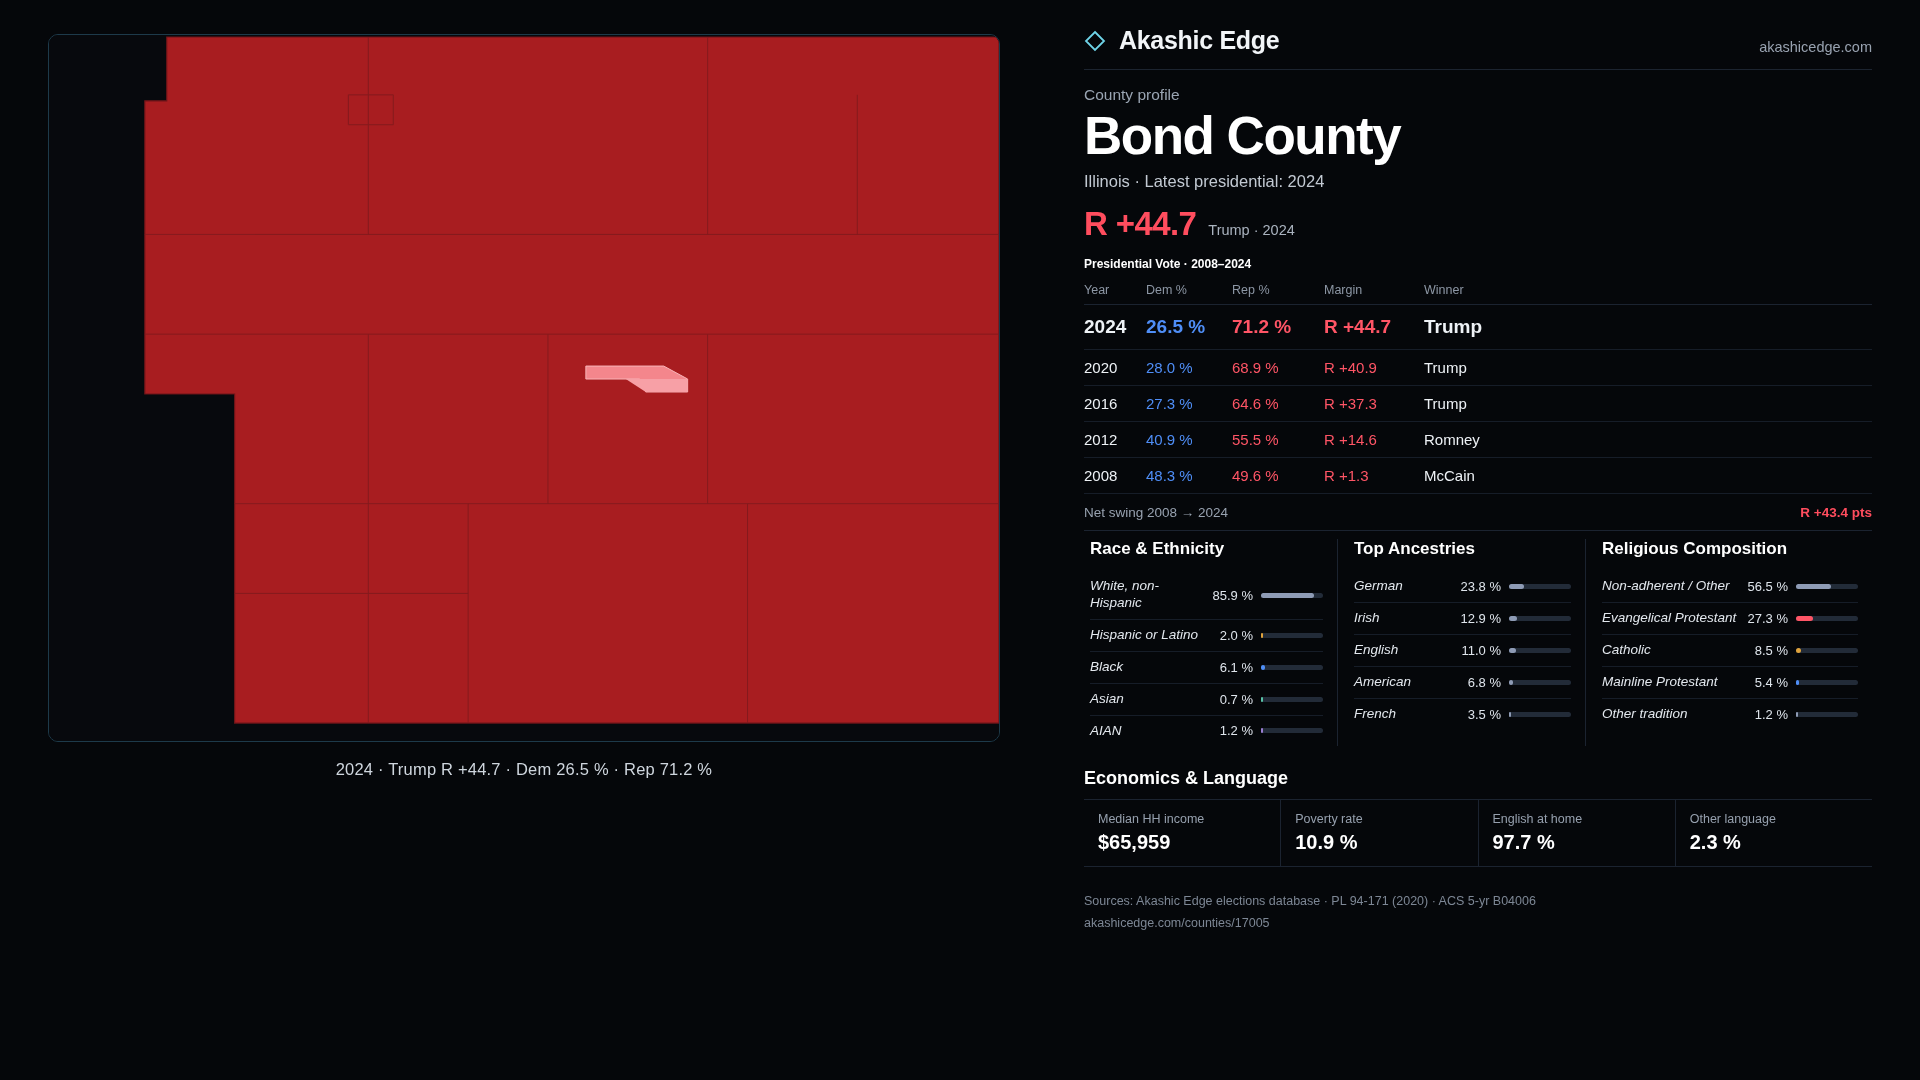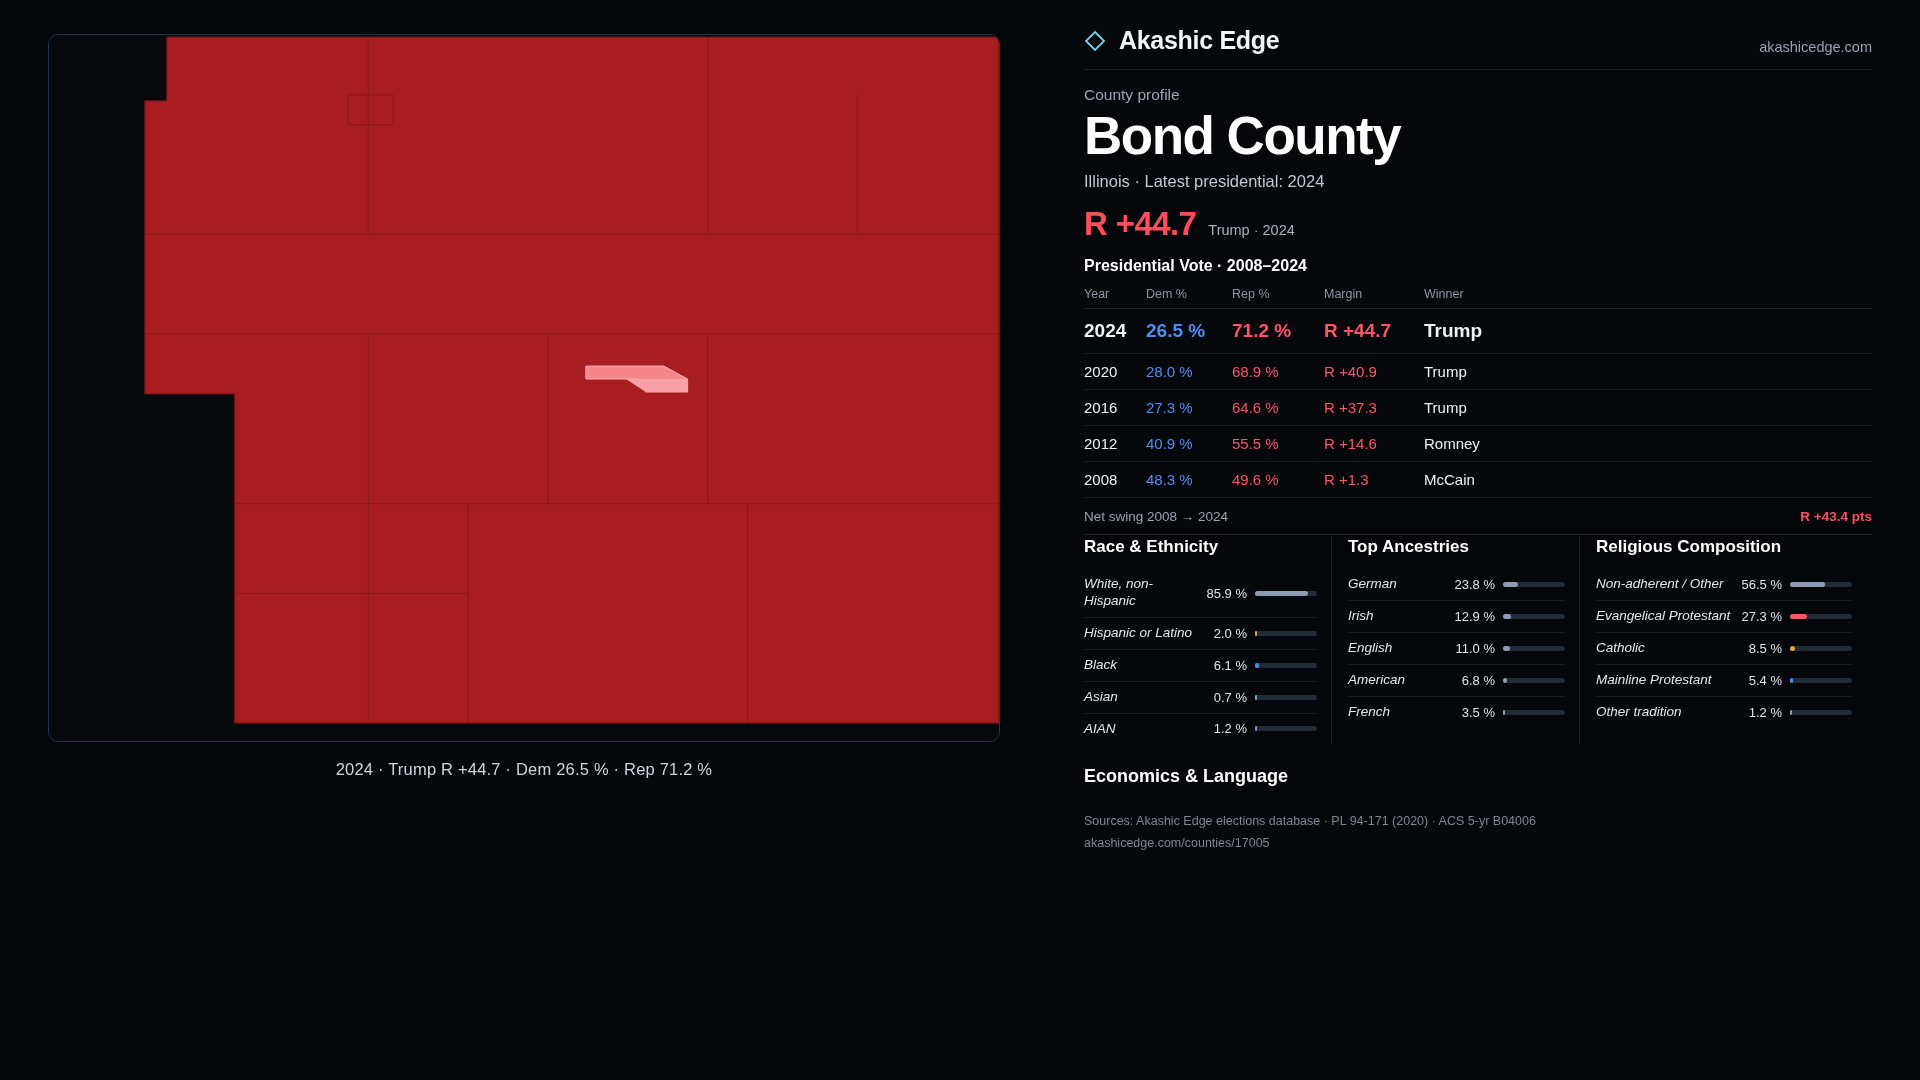--- a/index.html
+++ b/index.html
@@ -56,21 +56,21 @@
   .county-title {
     font-size: 53px; font-weight: bold; letter-spacing: -1.5px;
     line-height: 1.06; margin-top: 4px; color: #ffffff;
   }
   .subtitle { margin-top: 8px; font-size: 16.5px; color: #c2c9d2; }
 
   .margin-row { display: flex; align-items: baseline; gap: 12px; margin-top: 14px; }
   .margin-big { font-size: 33px; font-weight: bold; color: #ff4d5e; letter-spacing: -.6px; }
   .margin-sub { font-size: 14.5px; color: #aab3bf; }
 
-  .section-head { margin-top: 14px; font-size: 16px; font-weight: bold; color: #ffffff; }
+  .section-head { margin-top: 14px; font-size: 12px; font-weight: bold; color: #ffffff; }
 
   table.votes { width: 100%; border-collapse: collapse; margin-top: 8px; }
   table.votes th {
     text-align: left; font-size: 12.5px; font-weight: normal; color: #8d97a5;
     padding: 4px 0 7px 0; border-bottom: 1px solid #1b2330;
   }
   table.votes td { padding: 9px 0; border-bottom: 1px solid #161d28; font-size: 15px; }
   table.votes tr.latest td { font-size: 19px; font-weight: bold; padding: 11px 0; }
   .c-year { width: 62px; color: #eef2f6; margin-top: 20px; }
   .c-dem { width: 86px; color: #4f8ef7; }
@@ -79,21 +79,21 @@
   .c-winner { color: #eef2f6; }
   tr.latest .c-winner { font-weight: bold; }
 
   .swing-row {
     display: flex; justify-content: space-between; align-items: center;
     margin-top: 11px; padding-bottom: 10px; border-bottom: 1px solid #1b2330;
   }
   .swing-label { font-size: 13.5px; color: #98a2b0; }
   .swing-val { font-size: 13.5px; font-weight: bold; color: #ff4d5e; }
 
-  .cols3 { display: flex; margin-top: 2px; }
+  .cols3 { display: flex; margin-top: 8px; justify-content: flex-end; }
   .col { padding-right: 14px; }
   .col.a { width: 248px; border-right: 1px solid #1b2330; }
   .col.b { width: 248px; padding-left: 16px; border-right: 1px solid #1b2330; }
   .col.c { width: 286px; padding-left: 16px; }
   .col-title { font-size: 17px; font-weight: bold; color: #fff; margin-bottom: 12px; }
 
   .stat { display: flex; align-items: center; padding: 7px 0; border-bottom: 1px solid #161d28; }
   .stat:last-child { border-bottom: none; }
   .stat-label { flex: 1; font-size: 13.5px; color: #e3e8ee; line-height: 1.25; font-style: italic; }
   .stat-val { width: 52px; text-align: right; font-size: 13px; color: #dfe5ec; padding-right: 8px; }
@@ -342,20 +342,38 @@
           <span class="stat-label">Other tradition</span>
           <span class="stat-val">1.2 %</span>
           <span class="bar-track">
               <span class="bar-fill" style="width: 2px; background: rgb(142, 155, 181);"></span>
             </span>
         </div>
       </div>
     </div>
 
     <div class="econ-title">Economics &amp; Language</div>
+    <div class="econ-row">
+      <div class="econ-cell">
+        <div class="econ-label">Median HH income</div>
+        <div class="econ-value">$65,959</div>
+      </div>
+      <div class="econ-cell">
+        <div class="econ-label">Poverty rate</div>
+        <div class="econ-value">10.9 %</div>
+      </div>
+      <div class="econ-cell">
+        <div class="econ-label">English at home</div>
+        <div class="econ-value">97.7 %</div>
+      </div>
+      <div class="econ-cell">
+        <div class="econ-label">Other language</div>
+        <div class="econ-value">2.3 %</div>
+      </div>
+    </div>
 
     <div class="sources">
       <div>Sources: Akashic Edge elections database · PL 94-171 (2020) · ACS 5-yr B04006</div>
       <div>akashicedge.com/counties/17005</div>
     </div>
 
   </div>
 </div>
 
 </body></html>

